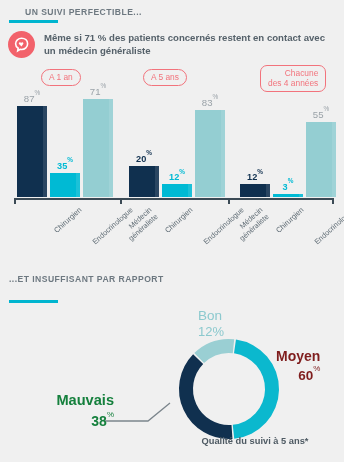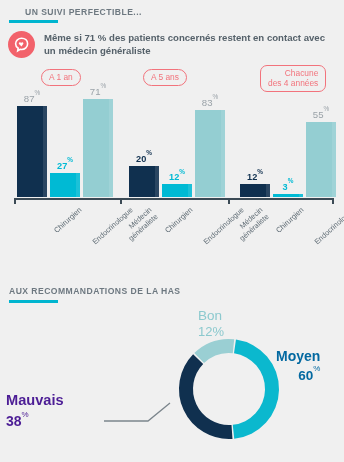--- a/index.html
+++ b/index.html
@@ -172,31 +172,31 @@
     left: 198px; top: 1px;
     color: #8cc9ce;
     text-align: left;
     line-height: 15px;
   }
   #d-bon .nm { font-size: 13.5px; }
   #d-bon .vl { font-size: 13px; font-weight: normal; }
 
   #d-moyen {
     left: 276px; top: 42px;
-    color: #0369a1;
+    color: #7f1d1d;
     text-align: right;
     line-height: 16px;
   }
   #d-moyen .nm { font-size: 14px; font-weight: bold; }
   #d-moyen .vl { font-size: 13.5px; font-weight: bold; }
 
   #d-mauvais {
     left: 6px; top: 85px;
-    color: #4c1d95;
-    text-align: left;
+    color: #15803d;
+    text-align: right;
     width: 108px;
     line-height: 17px;
   }
   #d-mauvais .nm { font-size: 14.6px; font-weight: bold; }
   #d-mauvais .vl { font-size: 14px; font-weight: bold; }
 
   #leader {
     position: absolute;
     left: 104px; top: 95px;
   }
@@ -228,21 +228,21 @@
 
   <div class="group" id="g0">
     <div class="bar-slot s0">
       <div class="bar-label grey" style="bottom:93px">
         <span>87</span><sup>%</sup>
       </div>
       <div class="bar navy" style="height:91.4px"></div>
     </div>
     <div class="bar-slot s1">
       <div class="bar-label cyan" style="bottom:26px">
-        <span>27</span><sup>%</sup>
+        <span>35</span><sup>%</sup>
       </div>
       <div class="bar cyan" style="height:24.2px"></div>
     </div>
     <div class="bar-slot s2">
       <div class="bar-label grey" style="bottom:99.5px">
         <span>71</span><sup>%</sup>
       </div>
       <div class="bar light" style="height:97.7px"></div>
     </div>
   </div>
@@ -308,22 +308,21 @@
   </div>
 
   <div class="xlab" style="left:266px; top:142px">Chirurgien</div>
   <div class="xlab" style="left:300px; top:142px">Endocrinologue</div>
   <div class="xlab" style="left:334px; top:142px">
     <br>
   </div>
 </div>
 
 <div class="sect-head" id="head2">
-  <br>
-  <span>AUX RECOMMANDATIONS DE LA HAS</span>
+  <span>...ET INSUFFISANT PAR RAPPORT</span><br>
 </div>
 <div class="rule" id="rule2"></div>
 
 <div id="donut-wrap">
 
   <svg id="donut-svg" width="122" height="122" viewBox="0 0 122 122">
 
     <g transform="translate(61,61)">
 
       <path d="M 6.96 -49.51 A 50 50 0 0 1 5.23 49.73 L 3.76 35.81 A 36 36 0 0 0 5.01 -35.65 Z" fill="#0bb8ce"></path>
@@ -346,13 +345,14 @@
   <div class="dlabel" id="d-moyen">
     <span class="nm">Moyen</span><br>
     <span class="vl">60</span><sup>%</sup>
   </div>
 
   <div class="dlabel" id="d-mauvais">
     <span class="nm">Mauvais</span><br>
     <span class="vl">38</span><sup>%</sup>
   </div>
 
+  <div class="donut-cap">Qualité du suivi à 5 ans*</div>
 </div>
 
 </body></html>

